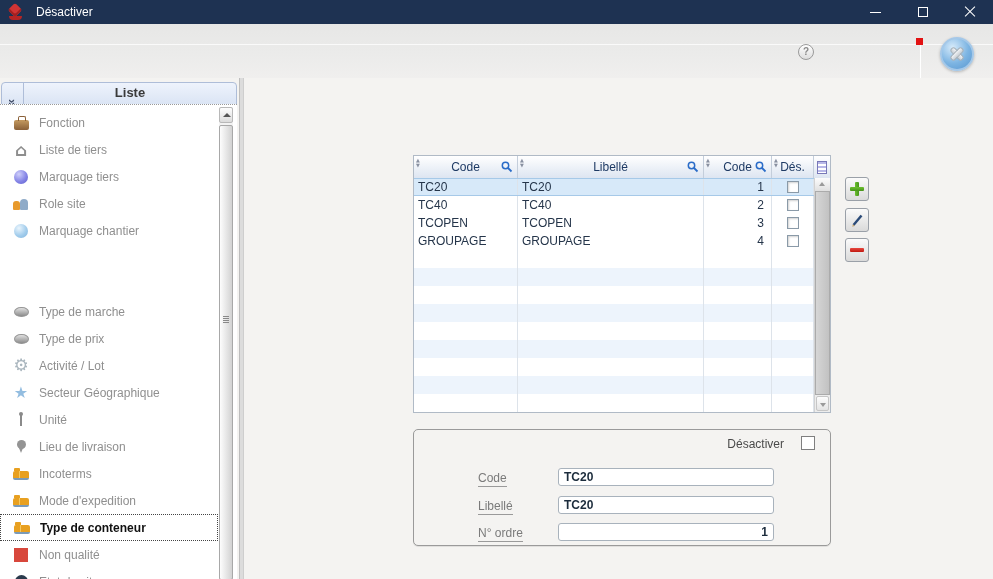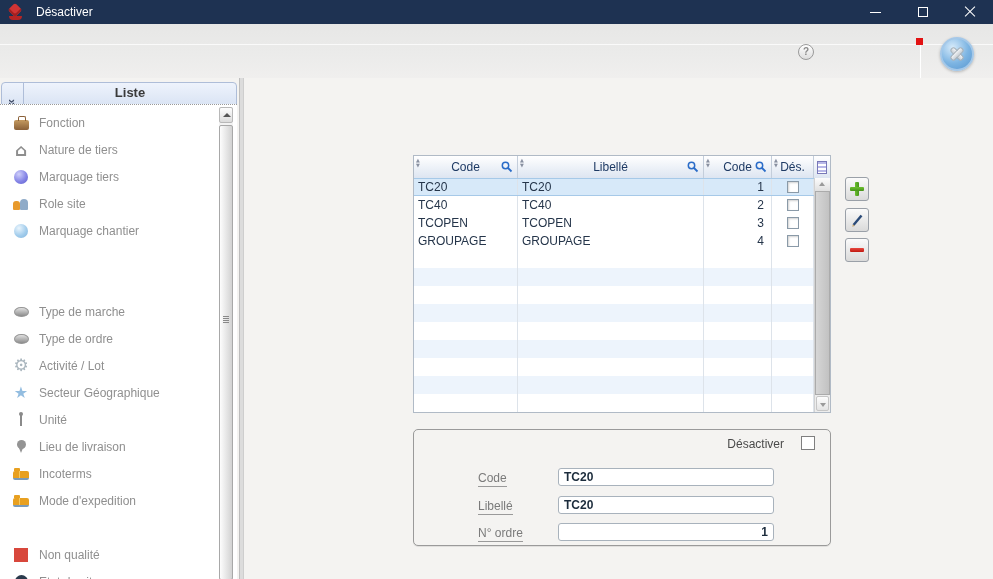--- a/index.html
+++ b/index.html
@@ -165,21 +165,21 @@
   <div class="side-item" style="top:4px">
       <span class="ic-box">
         <span class="ic-briefcase"></span>
       </span>
       <span class="lbl">Fonction</span>
     </div>
   <div class="side-item" style="top:31px">
       <span class="ic-box">
         <span class="ic-home">⌂</span>
       </span>
-      <span class="lbl">Nature de tiers</span>
+      <span class="lbl">Liste de tiers</span>
     </div>
   <div class="side-item" style="top:58px">
       <span class="ic-box">
         <span class="sphere purple"></span>
       </span>
       <span class="lbl">Marquage tiers</span>
     </div>
   <div class="side-item" style="top:85px">
       <span class="ic-box">
         <span class="ic-people"></span>
@@ -195,21 +195,21 @@
   <div class="side-item" style="top:193px">
       <span class="ic-box">
         <span class="ic-cylinder"></span>
       </span>
       <span class="lbl">Type de marche</span>
     </div>
   <div class="side-item" style="top:220px">
       <span class="ic-box">
         <span class="ic-cylinder"></span>
       </span>
-      <span class="lbl">Type de ordre</span>
+      <span class="lbl">Type de prix</span>
     </div>
   <div class="side-item" style="top:247px">
       <span class="ic-box">
         <span class="ic-gear">⚙</span>
       </span>
       <span class="lbl">Activité / Lot</span>
     </div>
   <div class="side-item" style="top:274px">
       <span class="ic-box">
         <span class="ic-star">★</span>
@@ -232,20 +232,26 @@
       <span class="ic-box">
         <span class="ic-train"></span>
       </span>
       <span class="lbl">Incoterms</span>
     </div>
   <div class="side-item" style="top:382px">
       <span class="ic-box">
         <span class="ic-train"></span>
       </span>
       <span class="lbl">Mode d'expedition</span>
+    </div>
+  <div class="side-item selected" style="top:409px">
+      <span class="ic-box">
+        <span class="ic-train"></span>
+      </span>
+      <span class="lbl">Type de conteneur</span>
     </div>
   <div class="side-item" style="top:436px">
       <span class="ic-box">
         <span class="ic-redsq"></span>
       </span>
       <span class="lbl">Non qualité</span>
     </div>
   <div class="side-item" style="top:463px">
       <span class="ic-box">
         <span class="ic-darkcircle"></span>

